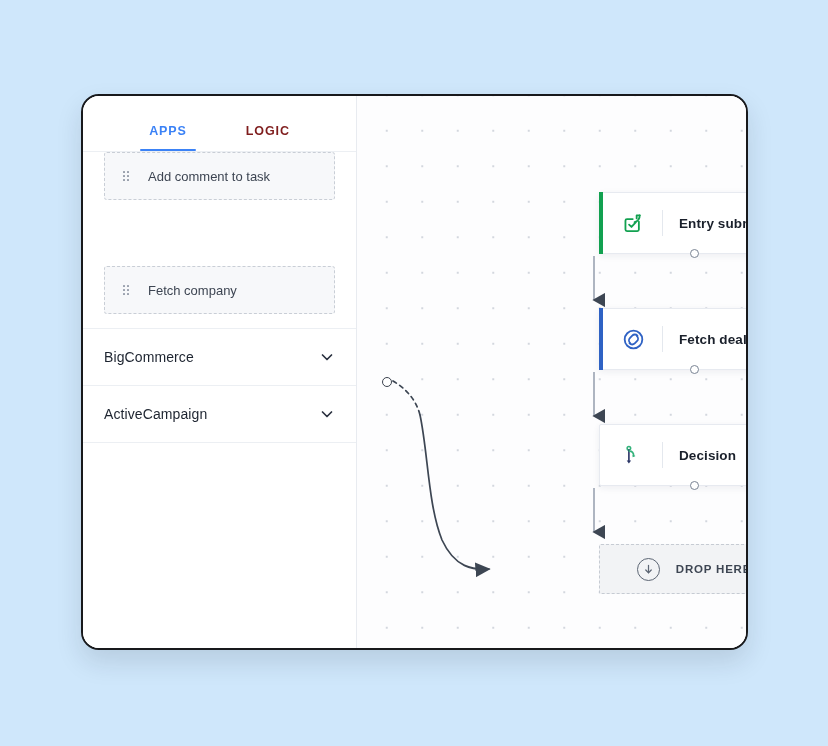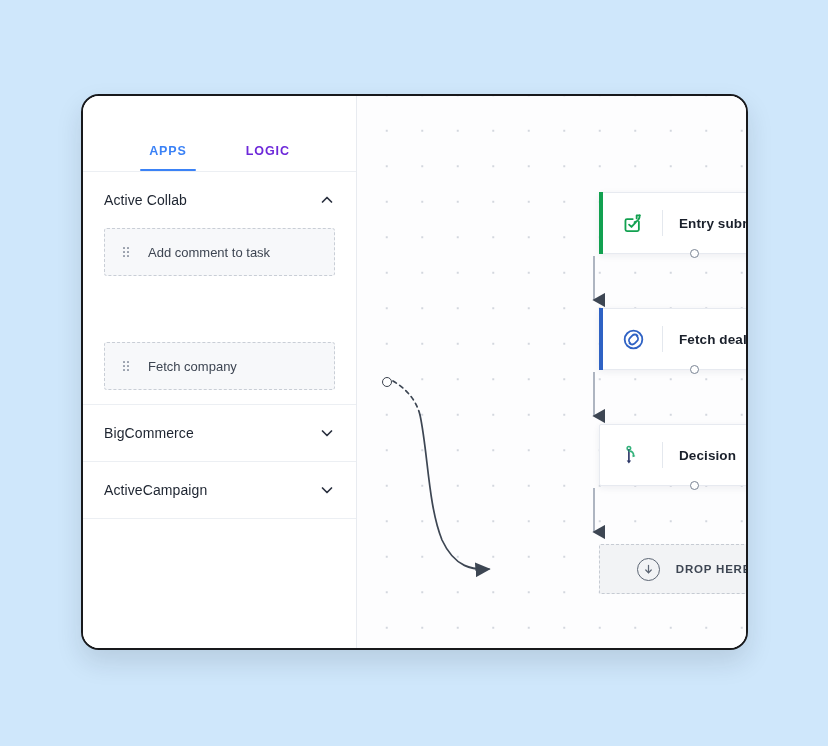--- a/index.html
+++ b/index.html
@@ -24,33 +24,33 @@
   }
 
   
   .sidebar {
     position: absolute; left: 0; top: 0;
     width: 274px; height: 100%;
     background: #ffffff;
     border-right: 1px solid #e8ebf0;
   }
   .tabs {
-    height: 76px;
+    height: 56px;
     display: flex;
     align-items: flex-end;
     justify-content: center;
     gap: 59px;
     border-bottom: 1px solid #eceff3;
     position: relative;
   }
   .tab {
     font-size: 12.5px;
     font-weight: bold;
     letter-spacing: .9px;
-    color: #6d28d9;
+    color: #7f1d1d;
     padding-bottom: 13px;
     position: relative;
     cursor: pointer;
   }
   .tab.active { color: #3b82f6; }
   .tab.active::after {
     content: "";
     position: absolute;
     left: -9px; right: -9px; bottom: 0;
     height: 2.5px;
@@ -227,28 +227,20 @@
       <div class="tabs">
         <div class="tab active">
           <span>APPS</span>
         </div>
         <div class="tab">
           <span>LOGIC</span>
         </div>
       </div>
 
       <div class="group">
-        <div class="group-head">
-          <span class="group-title">Active Collab</span>
-          <span class="chev">
-            <svg viewBox="0 0 14 14" width="14" height="14" fill="none" stroke="currentColor" stroke-width="1.7" stroke-linecap="round" stroke-linejoin="round">
-                <polyline points="2.5,9 7,4.5 11.5,9"></polyline>
-              </svg>
-          </span>
-        </div>
         <div class="group-body">
 
           <div class="item">
             <span class="handle">
                 <i></i>
                 <i></i>
                 <i></i>
                 <i></i>
                 <i></i>
                 <i></i>

